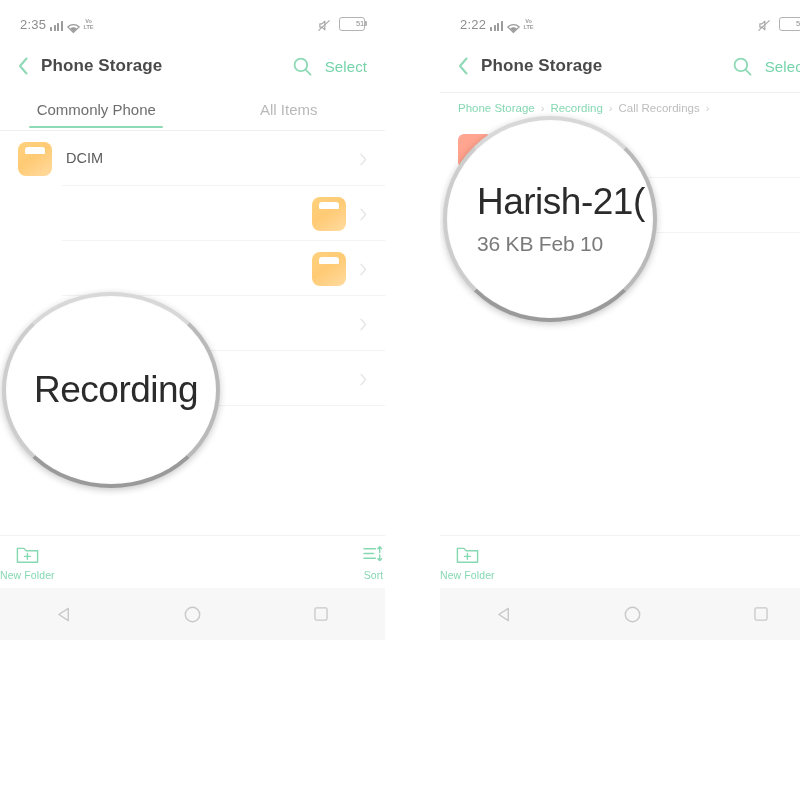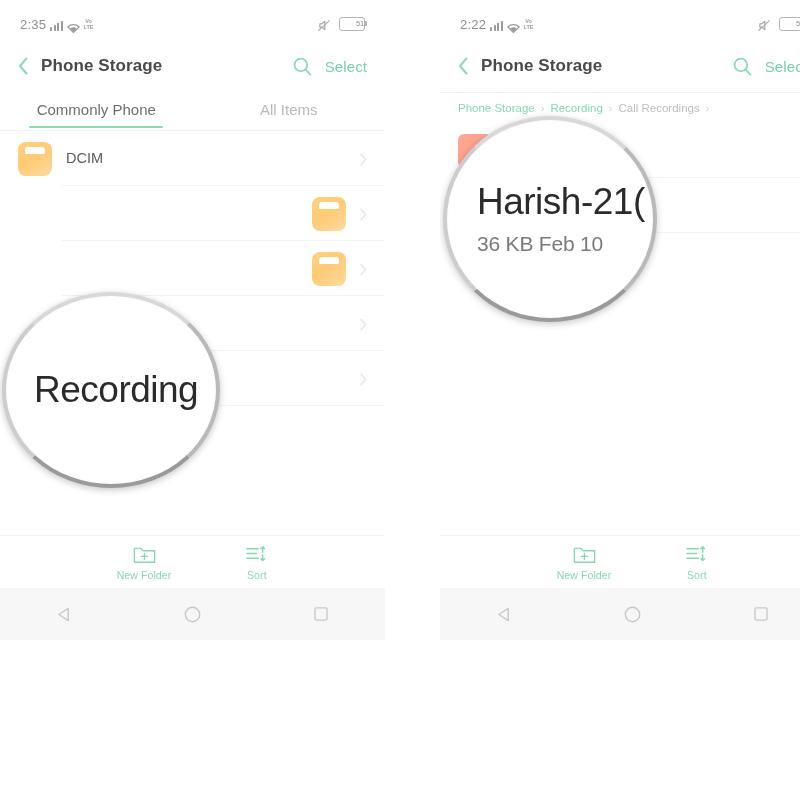--- a/index.html
+++ b/index.html
@@ -110,21 +110,21 @@
   .row-title{
     font-size:14.5px;color:#5c5c5c;line-height:1.25;
     white-space:nowrap;overflow:hidden;text-overflow:clip;
   }
   .row-sub{font-size:11px;color:#b6b6b6;margin-top:4px;white-space:nowrap;}
   .row-chevron{width:7px;height:13px;flex:0 0 auto;opacity:.55;}
 
   
   .bottombar{
     position:absolute;left:0;right:0;bottom:52px;height:52px;
-    display:flex;align-items:center;justify-content:center;gap:74px;
+    display:flex;align-items:center;justify-content:space-between;gap:74px;
     border-top:1px solid #f2f2f2;background:#ffffff;
   }
   .bb-item{
     display:flex;flex-direction:column;align-items:center;gap:5px;cursor:pointer;
   }
   .bb-label{font-size:10.5px;color:#86d8b2;letter-spacing:.1px;}
 
   
   .navbar{
     position:absolute;left:0;right:0;bottom:0;height:52px;background:#f7f7f7;

